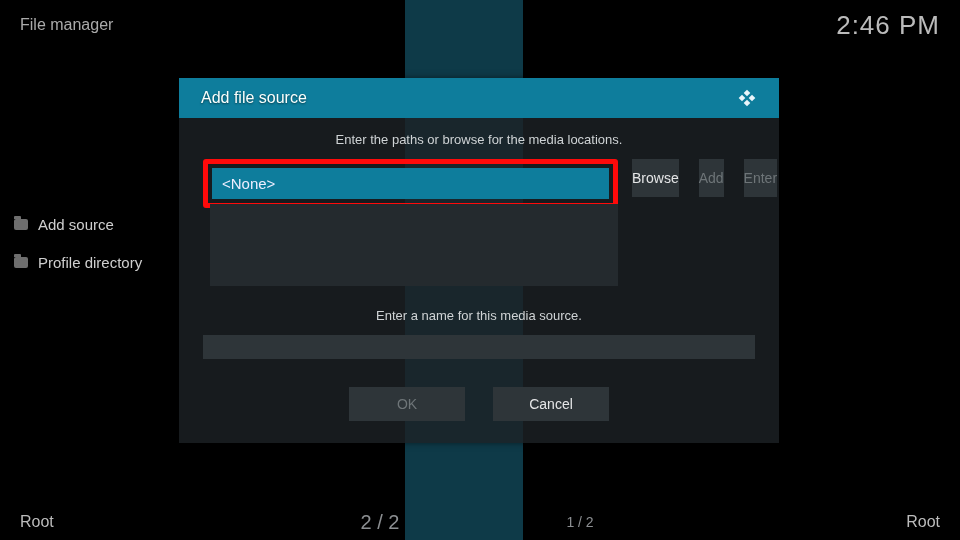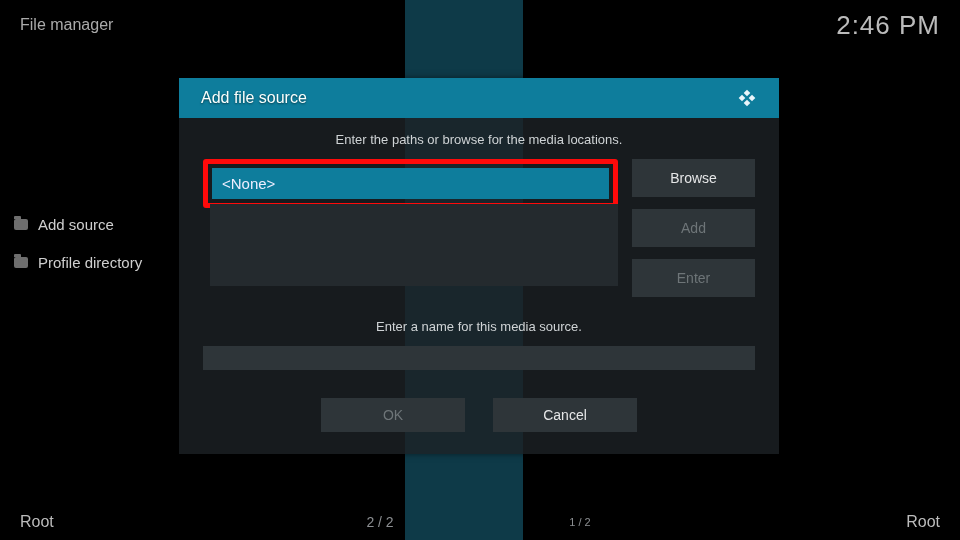--- a/index.html
+++ b/index.html
@@ -21,37 +21,37 @@
     .modal-title { font-weight: normal; color: #fafffd; font-size: 16px; text-shadow: 0 1px 2px rgba(0,0,0,.5); }
     .logo { width: 20px; height: 20px; position: relative; }
     .logo svg { width: 100%; height: 100%; }
     .modal-body { padding: 14px 24px 22px 24px; }
     .prompt { text-align: center; color: #cfd3d5; font-size: 13px; margin-bottom: 12px; }
 
     .row1 { display: flex; gap: 14px; margin-bottom: 6px; }
     .path-wrap { flex: 1; }
     .path-highlight { border: 5px solid #ff0a0a; border-radius: 3px; padding: 4px; }
     .path-input { width: 100%; height: 31px; background: #0e7d9c; border: none; color: #eef; padding: 0 10px; font-size: 15px; outline: none; }
-    .side-btns { display: flex; flex-direction: column; gap: 12px; width: 128px; }
+    .side-btns { display: flex; flex-direction: row; gap: 20px; width: 128px; }
     .btn { height: 38px; background: #2e3539; color: #e5e6e7; display: flex; align-items: center; justify-content: center; font-size: 14px; cursor: pointer; user-select: none; }
     .btn.disabled { color: #6e7578; }
 
     .path-listbody { width: 408px; height: 82px; background: #242a2e; margin-left: 7px; margin-top: -4px; }
 
     .prompt2 { text-align: center; color: #cfd3d5; font-size: 13px; margin: 22px 0 12px; }
     .name-input { width: 100%; height: 24px; background: #2e3539; border: none; color: #eef; padding: 0 10px; font-size: 14px; outline: none; }
 
     .action-row { display: flex; gap: 28px; justify-content: center; margin-top: 28px; }
-    .action-row .btn { width: 144px; height: 34px; }
+    .action-row .btn { width: 116px; height: 34px; }
 
     .footer { position: absolute; left: 0; right: 0; bottom: 0; height: 36px; display: flex; align-items: center; color: #bcbcbc; font-size: 16px; padding: 0 20px; z-index: 1; }
     .foot-left { flex: 1; text-align: left; }
-    .foot-center1 { width: 120px; text-align: center; color: #8c8f92; font-size: 14px; }
+    .foot-center1 { width: 120px; text-align: center; color: #8c8f92; font-size: 20px; }
     .foot-gap { width: 80px; }
-    .foot-center2 { width: 120px; text-align: center; color: #8c8f92; font-size: 11px; }
+    .foot-center2 { width: 120px; text-align: center; color: #8c8f92; font-size: 14px; }
     .foot-right { flex: 1; text-align: right; }
   </style>
 </head>
 <body>
 
 <div class="vstripe"></div>
 
 <div class="topbar">
   <div class="title">File manager</div>
   <div class="clock">2:46 PM</div>

